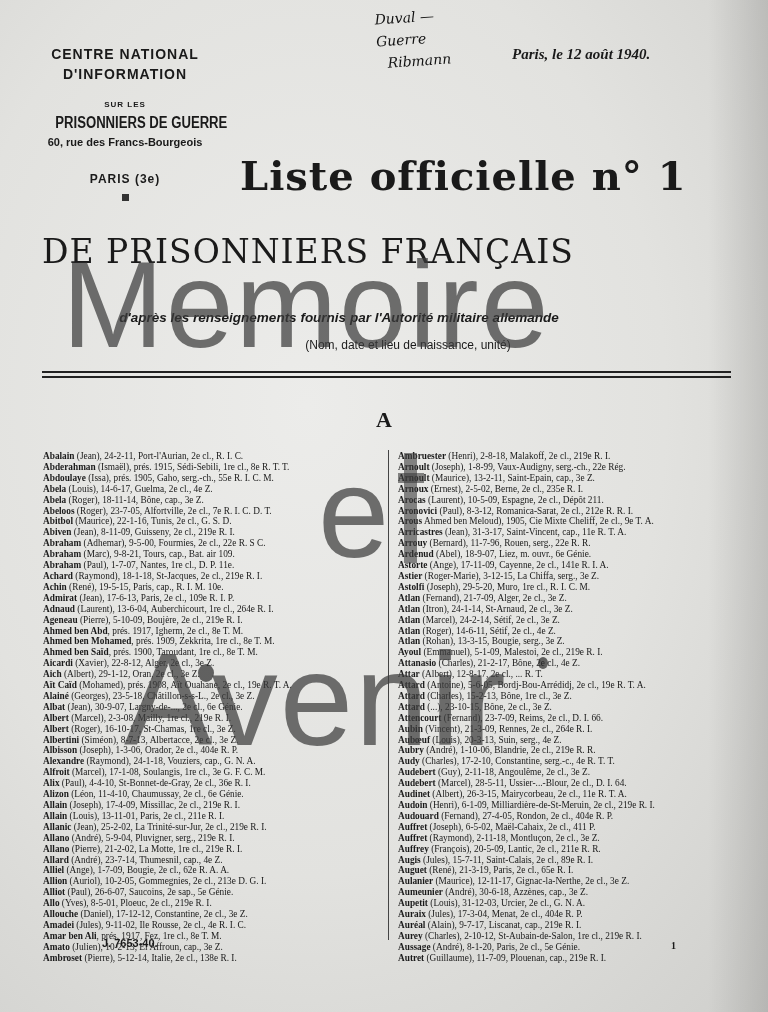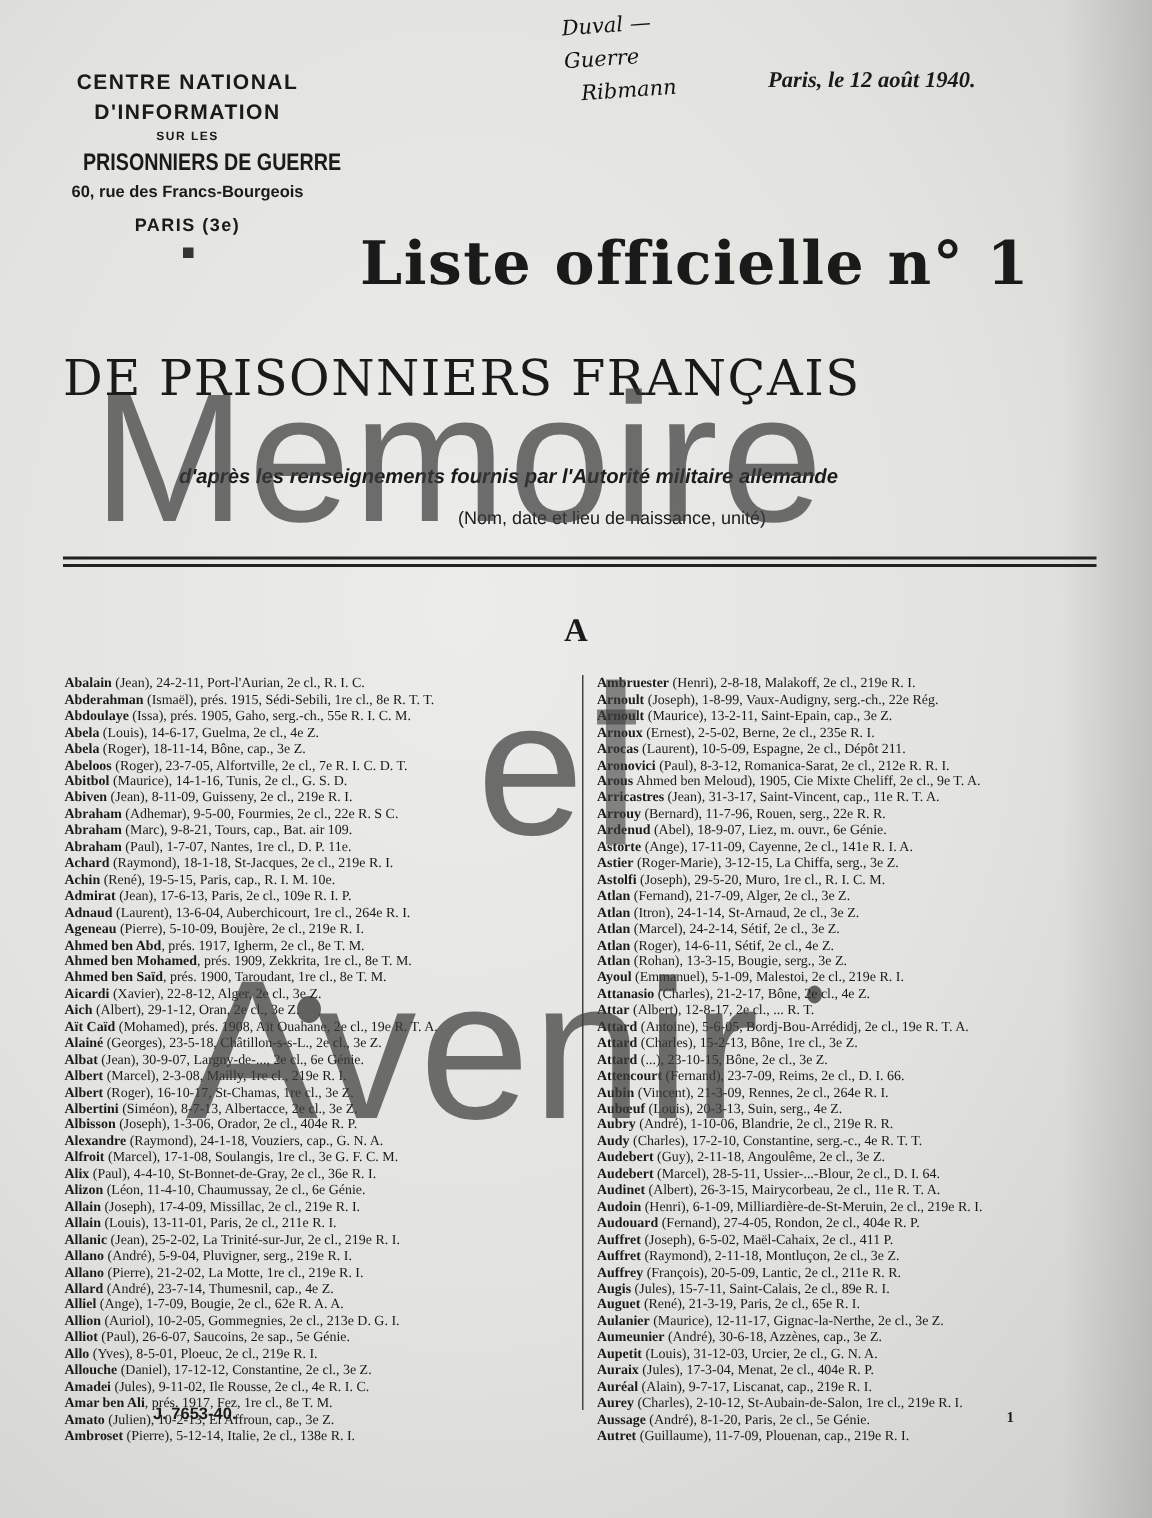--- a/index.html
+++ b/index.html
@@ -1,24 +1,24 @@
 <!DOCTYPE html>
 <html><head>
 <meta charset="utf-8">
 <style>
   html,body{margin:0;padding:0;}
   body{width:768px;height:1012px;overflow:hidden;background:#d9d9d6;position:relative;font-family:"Liberation Serif",serif;color:#1a1a1a;}
   .page{position:absolute;left:0;top:0;width:768px;height:1012px;background:radial-gradient(ellipse at 40% 40%,#ececea 0%,#e2e2df 55%,#cfcfcc 100%);}
   .edge-shadow{position:absolute;right:0;top:0;width:60px;height:1012px;background:linear-gradient(to right,rgba(0,0,0,0),rgba(0,0,0,0.12));}
   .org{position:absolute;left:40px;top:44px;width:170px;text-align:center;font-family:"Liberation Sans",sans-serif;}
   .org .l1,.org .l2{font-weight:bold;font-size:14px;letter-spacing:1px;line-height:20px;}
-  .org .l3{font-size:8px;font-weight:bold;letter-spacing:1px;line-height:14px;margin-top:0;}
+  .org .l3{font-size:8px;font-weight:bold;letter-spacing:1px;line-height:14px;margin-top:14px;}
   .org .l4{font-weight:bold;font-size:16px;line-height:22px;transform:scaleX(0.82);white-space:nowrap;}
   .org .l5{font-size:11px;font-weight:bold;line-height:16px;white-space:nowrap;}
-  .org .l6{font-size:12px;font-weight:bold;line-height:18px;letter-spacing:1px;margin-top:5px;}
+  .org .l6{font-size:12px;font-weight:bold;line-height:18px;letter-spacing:1px;margin-top:20px;}
   .org .dot{width:7px;height:7px;background:#333;margin:6px auto 0;}
   .hand{position:absolute;left:376px;top:6px;font-family:"DejaVu Serif",serif;font-style:italic;color:#111;font-size:14px;line-height:22px;transform:rotate(-4deg);}
   .date{position:absolute;left:512px;top:46px;font-style:italic;font-weight:bold;font-size:15px;}
   .title1{position:absolute;left:240px;top:152px;font-size:40px;font-weight:900;letter-spacing:1px;font-family:"DejaVu Serif",serif;}
   .title2{position:absolute;left:42px;top:232px;width:690px;font-size:33px;font-weight:normal;font-family:"DejaVu Serif",serif;letter-spacing:1px;white-space:nowrap;}
   .subtitle{position:absolute;left:0;width:678px;top:310px;text-align:center;font-style:italic;font-weight:bold;font-size:13.5px;font-family:"Liberation Sans",sans-serif;}
   .subnote{position:absolute;left:0;width:768px;top:338px;text-align:center;font-size:12px;font-family:"Liberation Sans",sans-serif;margin-left:24px;}
   .rule{position:absolute;left:42px;width:689px;height:2px;background:#222;}
   .letter{position:absolute;left:0;width:768px;top:407px;text-align:center;font-weight:bold;font-size:22px;}
   .col{position:absolute;top:451px;font-size:9.3px;line-height:10.9px;white-space:nowrap;}
@@ -73,21 +73,21 @@
 
   <div class="divider"></div>
 
   <div class="col left" id="leftCol">
       <div class="row"><span class="nm">Abalain</span><span> (Jean), 24-2-11, Port-l'Aurian, 2e cl., R. I. C.</span></div>
       <div class="row"><span class="nm">Abderahman</span><span> (Ismaël), prés. 1915, Sédi-Sebili, 1re cl., 8e R. T. T.</span></div>
       <div class="row"><span class="nm">Abdoulaye</span><span> (Issa), prés. 1905, Gaho, serg.-ch., 55e R. I. C. M.</span></div>
       <div class="row"><span class="nm">Abela</span><span> (Louis), 14-6-17, Guelma, 2e cl., 4e Z.</span></div>
       <div class="row"><span class="nm">Abela</span><span> (Roger), 18-11-14, Bône, cap., 3e Z.</span></div>
       <div class="row"><span class="nm">Abeloos</span><span> (Roger), 23-7-05, Alfortville, 2e cl., 7e R. I. C. D. T.</span></div>
-      <div class="row"><span class="nm">Abitbol</span><span> (Maurice), 14-1-16, Tunis, 2e cl., G. S. D.</span></div>
+      <div class="row"><span class="nm">Abitbol</span><span> (Maurice), 22-1-16, Tunis, 2e cl., G. S. D.</span></div>
       <div class="row"><span class="nm">Abiven</span><span> (Jean), 8-11-09, Guisseny, 2e cl., 219e R. I.</span></div>
       <div class="row"><span class="nm">Abraham</span><span> (Adhemar), 9-5-00, Fourmies, 2e cl., 22e R. S C.</span></div>
       <div class="row"><span class="nm">Abraham</span><span> (Marc), 9-8-21, Tours, cap., Bat. air 109.</span></div>
       <div class="row"><span class="nm">Abraham</span><span> (Paul), 1-7-07, Nantes, 1re cl., D. P. 11e.</span></div>
       <div class="row"><span class="nm">Achard</span><span> (Raymond), 18-1-18, St-Jacques, 2e cl., 219e R. I.</span></div>
       <div class="row"><span class="nm">Achin</span><span> (René), 19-5-15, Paris, cap., R. I. M. 10e.</span></div>
       <div class="row"><span class="nm">Admirat</span><span> (Jean), 17-6-13, Paris, 2e cl., 109e R. I. P.</span></div>
       <div class="row"><span class="nm">Adnaud</span><span> (Laurent), 13-6-04, Auberchicourt, 1re cl., 264e R. I.</span></div>
       <div class="row"><span class="nm">Ageneau</span><span> (Pierre), 5-10-09, Boujère, 2e cl., 219e R. I.</span></div>
       <div class="row"><span class="nm">Ahmed ben Abd</span><span>, prés. 1917, Igherm, 2e cl., 8e T. M.</span></div>

